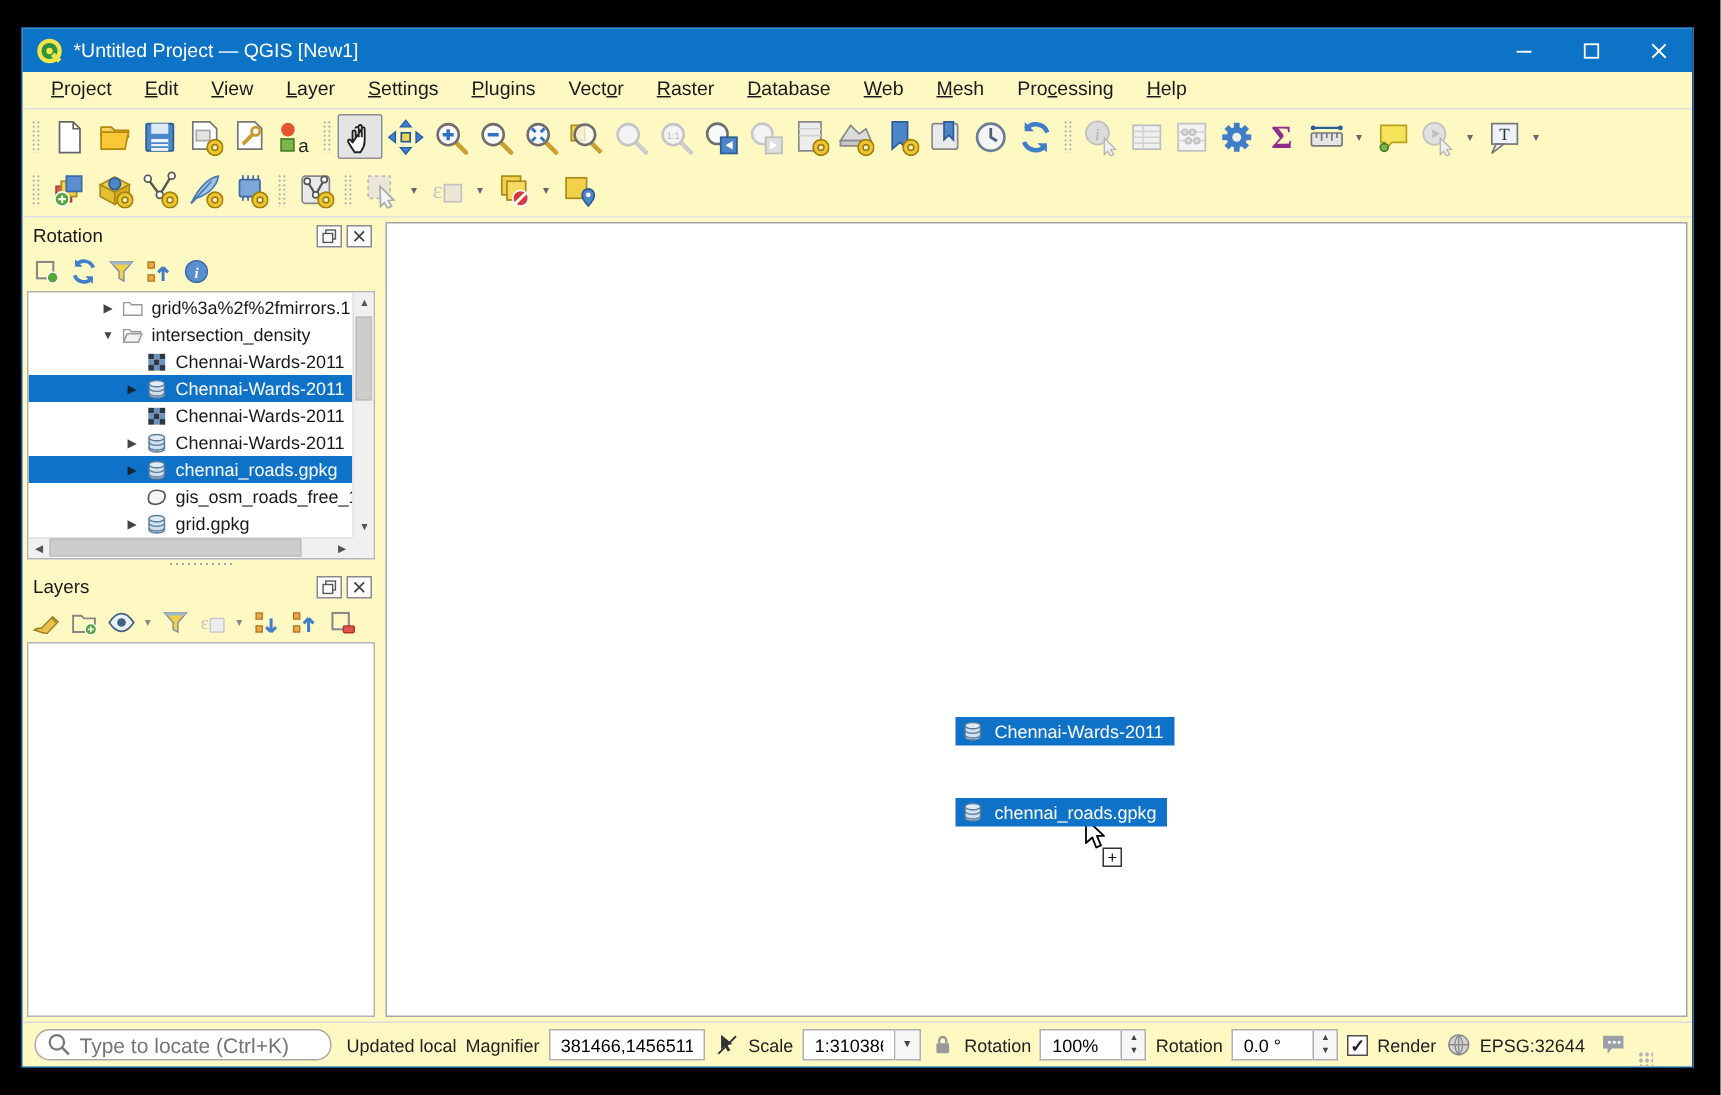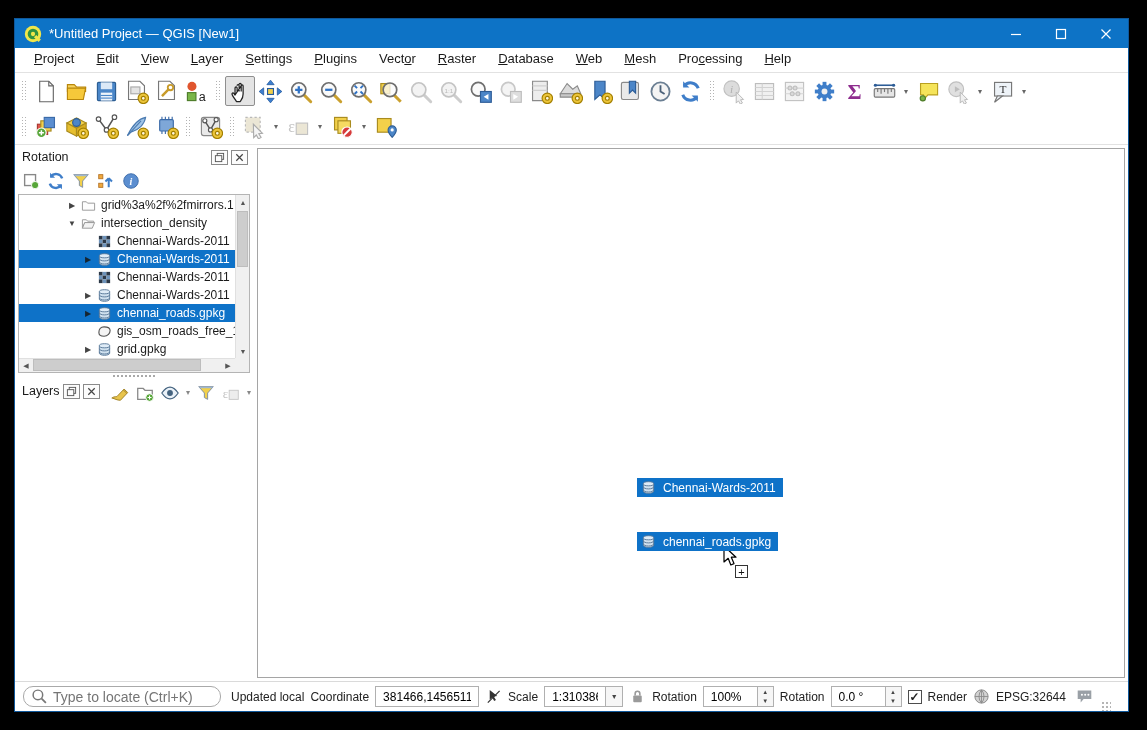--- a/index.html
+++ b/index.html
@@ -1,18 +1,18 @@
 <!DOCTYPE html>
 <html style="--titlebar: #0d73c6; --sel: #0e72c8;"><head>
 <meta charset="utf-8">
 <style>
   *{box-sizing:border-box;margin:0;padding:0}
   body{width:1147px;height:730px;background:#000;position:relative;overflow:hidden;
        font-family:"Liberation Sans",sans-serif;font-size:12px;color:#1a1a1a}
-  .window{position:absolute;left:14px;top:18px;width:1115px;height:694px;background:#ffffff;
+  .window{position:absolute;left:14px;top:18px;width:1115px;height:694px;background:#fef9c3;
           border:1px solid #10589b;display:flex;flex-direction:column}
   
   .titlebar{height:29px;background:var(--titlebar,#0d73c6);display:flex;align-items:center;color:#fff;flex:0 0 auto}
   .logo{width:18px;height:18px;margin:0 7px 0 9px;flex:0 0 auto}
   .title-text{flex:1;font-size:13px}
   .win-btn{width:45px;height:29px;display:flex;align-items:center;justify-content:center}
   
   .menubar{height:25px;display:flex;align-items:flex-start;padding-left:8px;font-size:13px;
            border-bottom:1px solid #e2e2e2;flex:0 0 auto}
   .menu-item{padding:3px 11px 4px 11px}
@@ -52,21 +52,21 @@
   .tr-icon svg{width:15px;height:15px}
   .vscroll{position:absolute;top:0;right:0;bottom:14px;width:14px;background:#f0f0f0;border-left:1px solid #e0e0e0}
   .hscroll{position:absolute;left:0;right:14px;bottom:0;height:14px;background:#f0f0f0;border-top:1px solid #e0e0e0;display:flex}
   .scroll-arrow{width:14px;height:14px;display:flex;align-items:center;justify-content:center;font-size:7px;color:#555;flex:0 0 auto}
   .v-thumb{position:absolute;left:1px;right:1px;top:16px;height:56px;background:#cdcdcd;border:1px solid #bdbdbd}
   .h-thumb{height:12px;margin-top:0;width:168px;background:#cdcdcd;border:1px solid #bdbdbd;flex:0 0 auto}
   .h-track{flex:1}
   .scroll-corner{position:absolute;right:0;bottom:0;width:14px;height:14px;background:#f0f0f0}
   .hsplitter{height:6px;flex:0 0 auto;background-image:radial-gradient(#a9a9a9 30%,transparent 32%);
              background-size:4px 4px;background-repeat:repeat-x;background-position:center;width:44px;margin:0 auto}
-  .layers-panel{flex:1;display:flex;flex-direction:row;min-height:0}
+  .layers-panel{flex:1;display:flex;flex-direction:column;min-height:0}
   .layers-content{flex:1;margin:0 3px 3px 3px;background:#fff;border:1px solid #b4b4b4}
   
   .canvas{flex:1;margin:3px 3px 3px 0;background:#fff;border:1px solid #a5a5a5;position:relative;overflow:hidden}
   .drag-item{position:absolute;height:19px;display:flex;align-items:center;background:var(--sel,#0e72c8);
              color:#fff;font-size:12px;padding:0 7px 0 4px;white-space:nowrap}
   .drag-item .tr-icon{margin-right:7px}
   .cursor{position:absolute;width:17px;height:23px}
   .plusbox{position:absolute;width:13px;height:13px;border:1px solid #333;background:#fff;
            display:flex;align-items:center;justify-content:center;font-size:11px;line-height:10px;color:#111}
   
@@ -918,21 +918,21 @@
     <div class="locate">
       <span class="sb-icon">
           <svg viewBox="0 0 16 16">
             <circle cx="6.5" cy="6.5" r="4.5" fill="none" stroke="#777" stroke-width="1.4"></circle>
             <line x1="10" y1="10" x2="14" y2="14" stroke="#777" stroke-width="1.6"></line>
           </svg>
         </span>
       <input placeholder="Type to locate (Ctrl+K)" style="">
     </div>
     <span style="margin-left:4px">Updated local</span>
-    <span>Coordinate</span>
+    <span>Magnifier</span>
     <div class="sb-box" style="width:104px">
       <input value="381466,1456511" style="">
     </div>
     <span class="sb-icon">
         <svg viewBox="0 0 18 18">
           <path d="M5 2l8 6.5-3.7.6 2.3 3.7-1.9 1-2.1-3.7L5 12.4z" fill="#333"></path>
           <line x1="3" y1="15.5" x2="15.5" y2="3" stroke="#333" stroke-width="1.3"></line>
         </svg>
       </span>
     <span>Scale</span>

